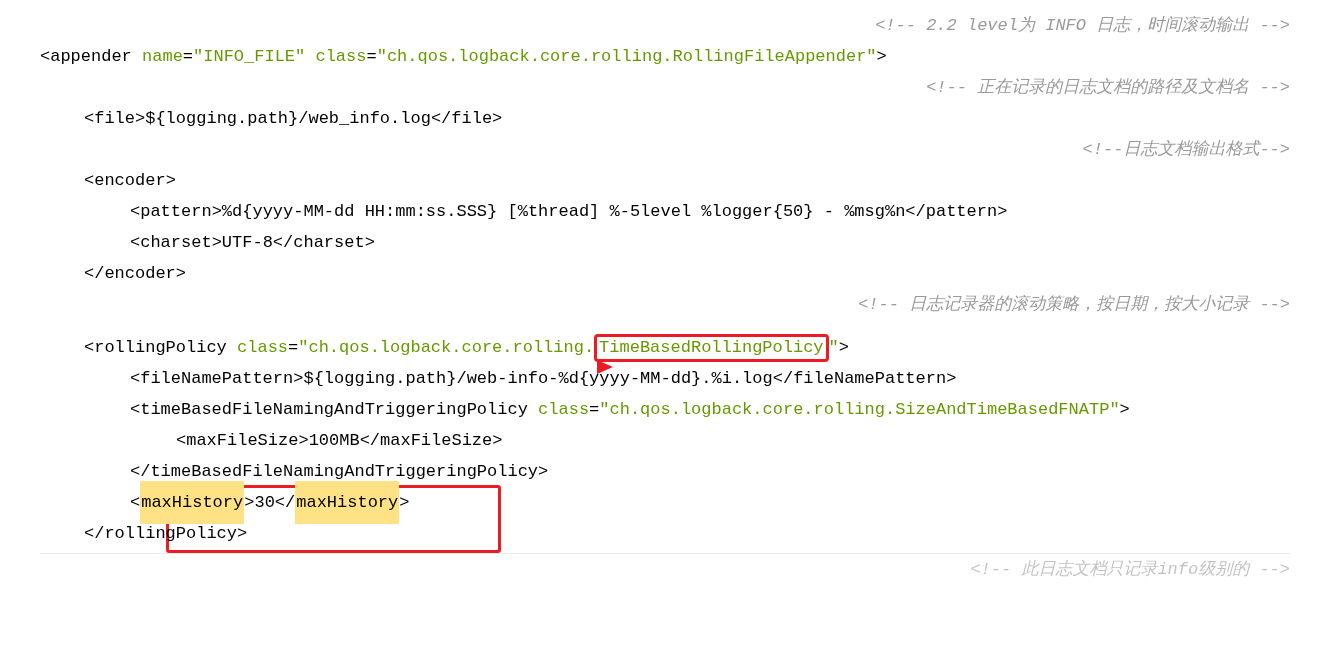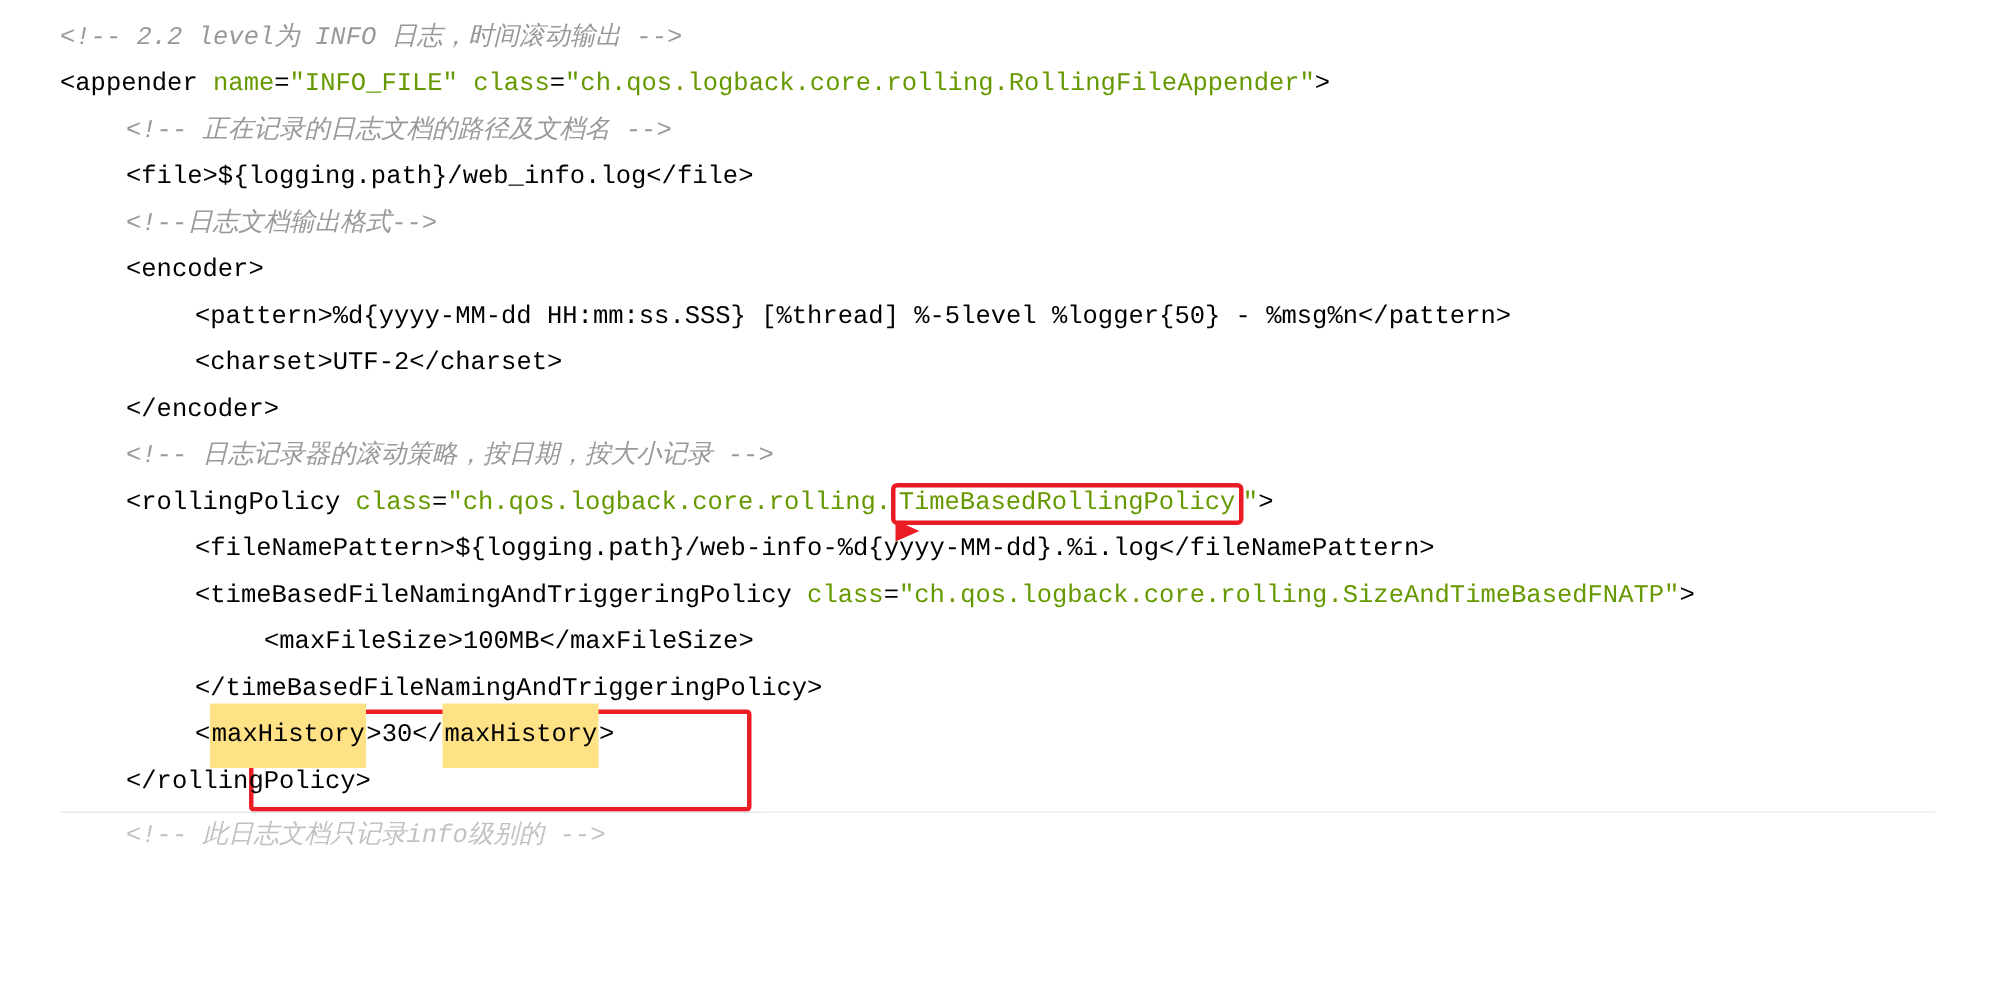--- a/index.html
+++ b/index.html
@@ -9,21 +9,21 @@
     font-size: 17px;
     line-height: 31px;
     color: #000;
     background: #fff;
     width: 1330px;
     box-sizing: border-box;
     position: relative;
     white-space: nowrap;
   }
   .line { position: relative; }
-  .comment { color: #999; font-style: italic; }
+  .comment { color: #999; font-style: italic; text-align: right; }
   .punct { color: #000; }
   .tag { color: #000000; }
   .attr { color: #669900; }
   .str { color: #669900; }
   .indent1 { padding-left: 0px; }
   .indent2 { padding-left: 44px; }
   .indent3 { padding-left: 90px; }
   .indent4 { padding-left: 136px; }
   .box-red {
     border: 3px solid #ec1c24;
@@ -75,30 +75,30 @@
 
 <div class="line indent2">
   <span class="punct">&lt;</span><span class="tag">encoder</span><span class="punct">&gt;</span>
 </div>
 
 <div class="line indent3">
   <span class="punct">&lt;</span><span class="tag">pattern</span><span class="punct">&gt;</span><span>%d{yyyy-MM-dd HH:mm:ss.SSS} [%thread] %-5level %logger{50} - %msg%n</span><span class="punct">&lt;/</span><span class="tag">pattern</span><span class="punct">&gt;</span>
 </div>
 
 <div class="line indent3">
-  <span class="punct">&lt;</span><span class="tag">charset</span><span class="punct">&gt;</span><span>UTF-2</span><span class="punct">&lt;/</span><span class="tag">charset</span><span class="punct">&gt;</span>
+  <span class="punct">&lt;</span><span class="tag">charset</span><span class="punct">&gt;</span><span>UTF-8</span><span class="punct">&lt;/</span><span class="tag">charset</span><span class="punct">&gt;</span>
 </div>
 
 <div class="line indent2">
   <span class="punct">&lt;/</span><span class="tag">encoder</span><span class="punct">&gt;</span>
 </div>
 
 <div class="line indent2 comment">&lt;!-- 日志记录器的滚动策略，按日期，按大小记录 --&gt;</div>
 
-<div class="line indent2" style="position:relative;">
+<div class="line indent2" style="position:relative;margin-top:12px;">
   <span class="punct">&lt;</span><span class="tag">rollingPolicy</span>
   <span class="attr">class</span><span class="punct">=</span><span class="str">"ch.qos.logback.core.rolling.</span><span class="box-red"><span class="str">TimeBasedRollingPolicy</span></span><span class="str">"</span><span class="punct">&gt;</span>
 </div>
 
 <div class="line indent3 comment" style="position:relative;">
   <span class="flag" style="left:555px; top:-6px;">
     <svg width="22" height="20" viewBox="0 0 22 20">
         <path d="M2 2 L18 9 L2 16 Z" fill="#ec1c24"></path>
       </svg>
   </span>

